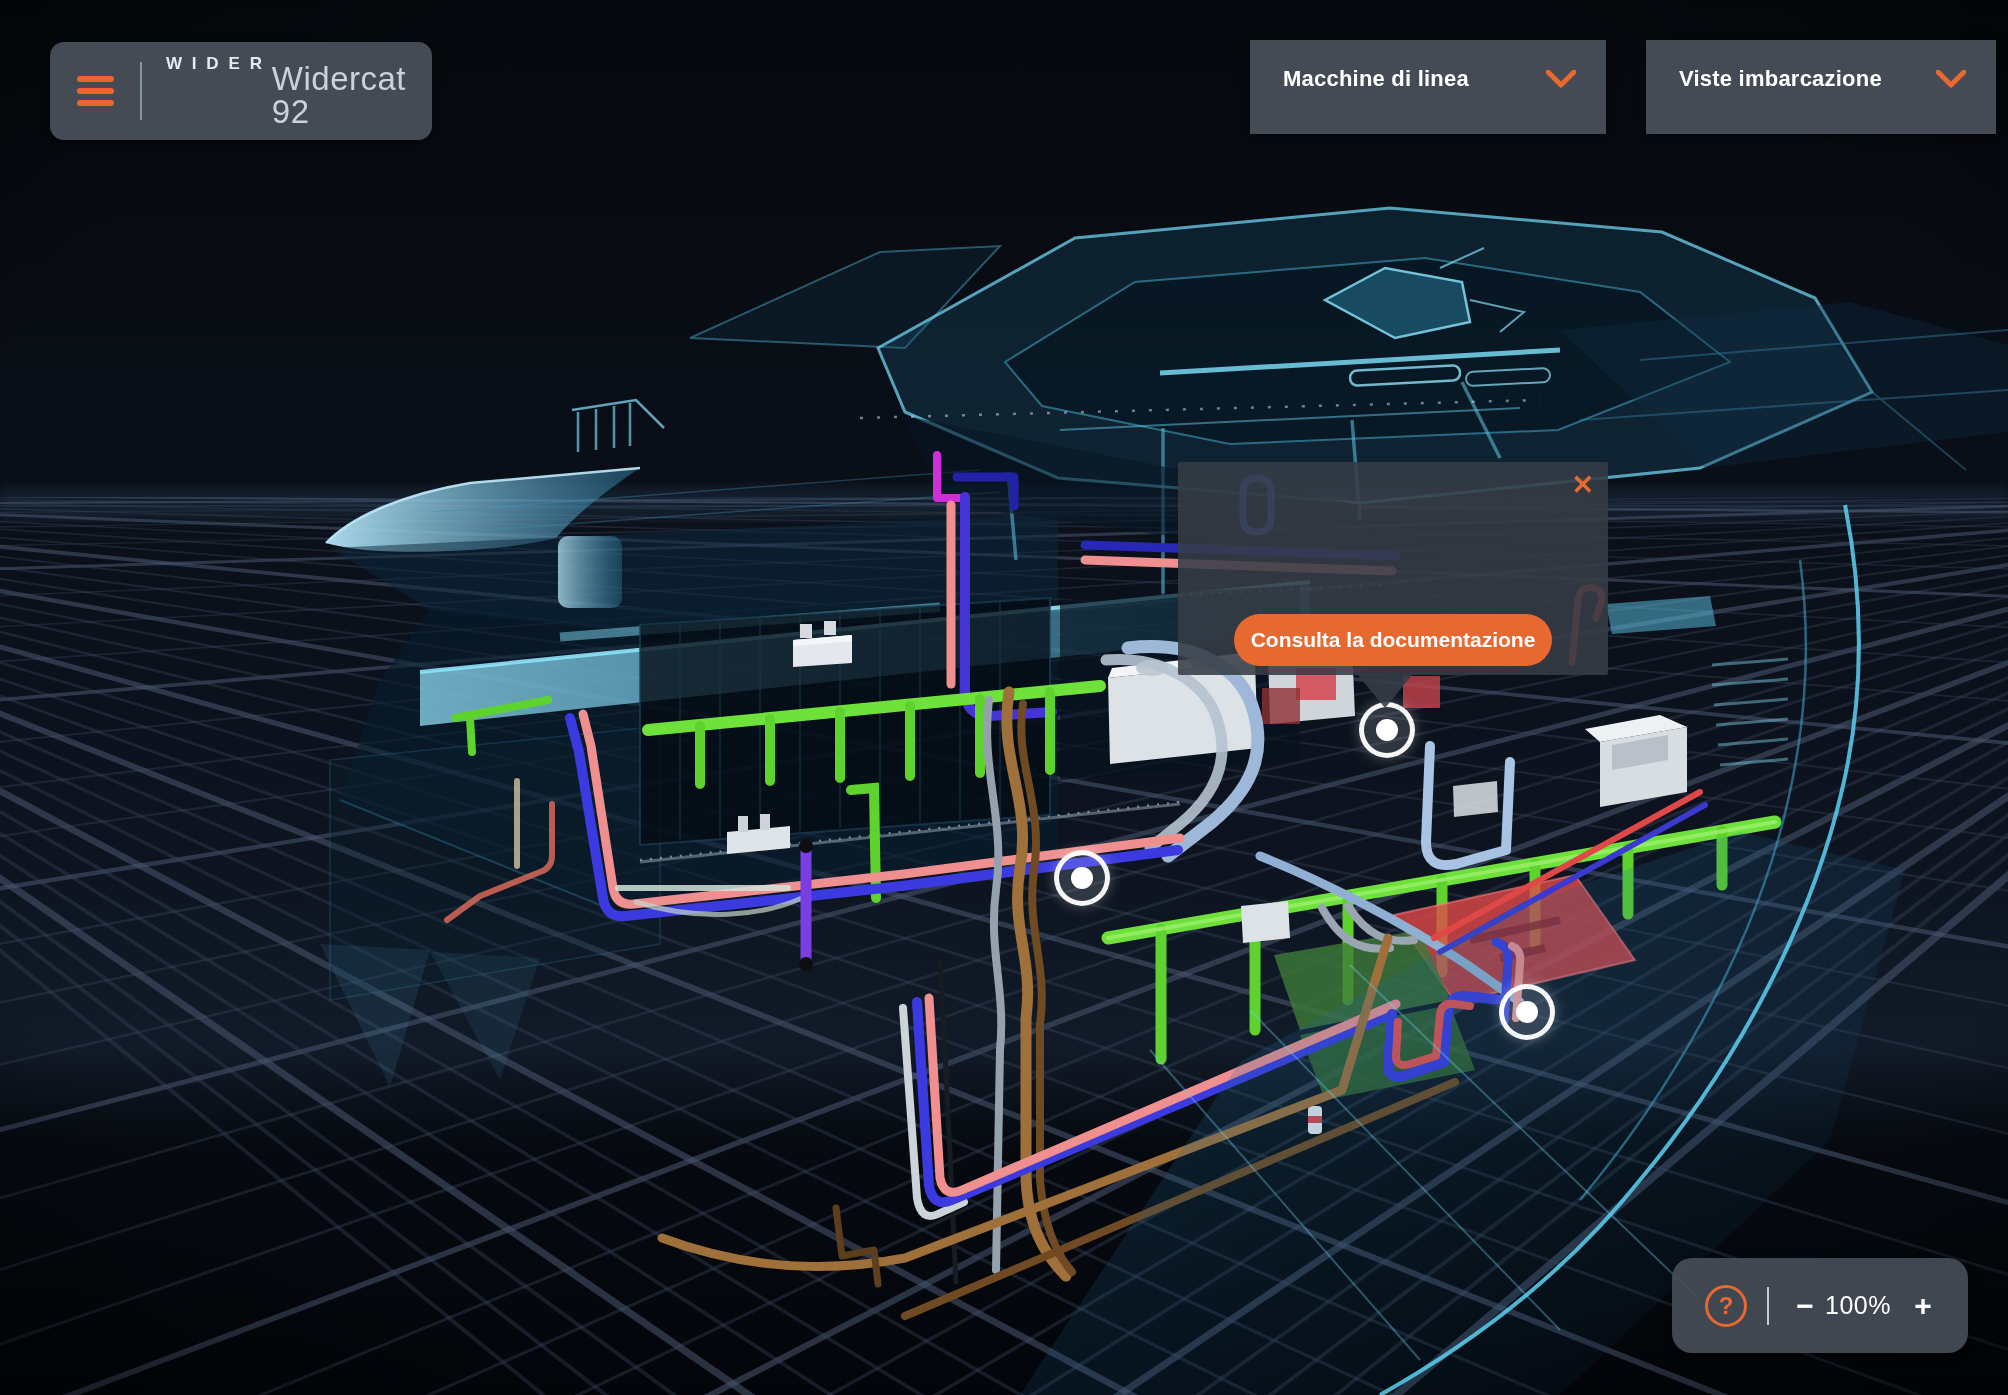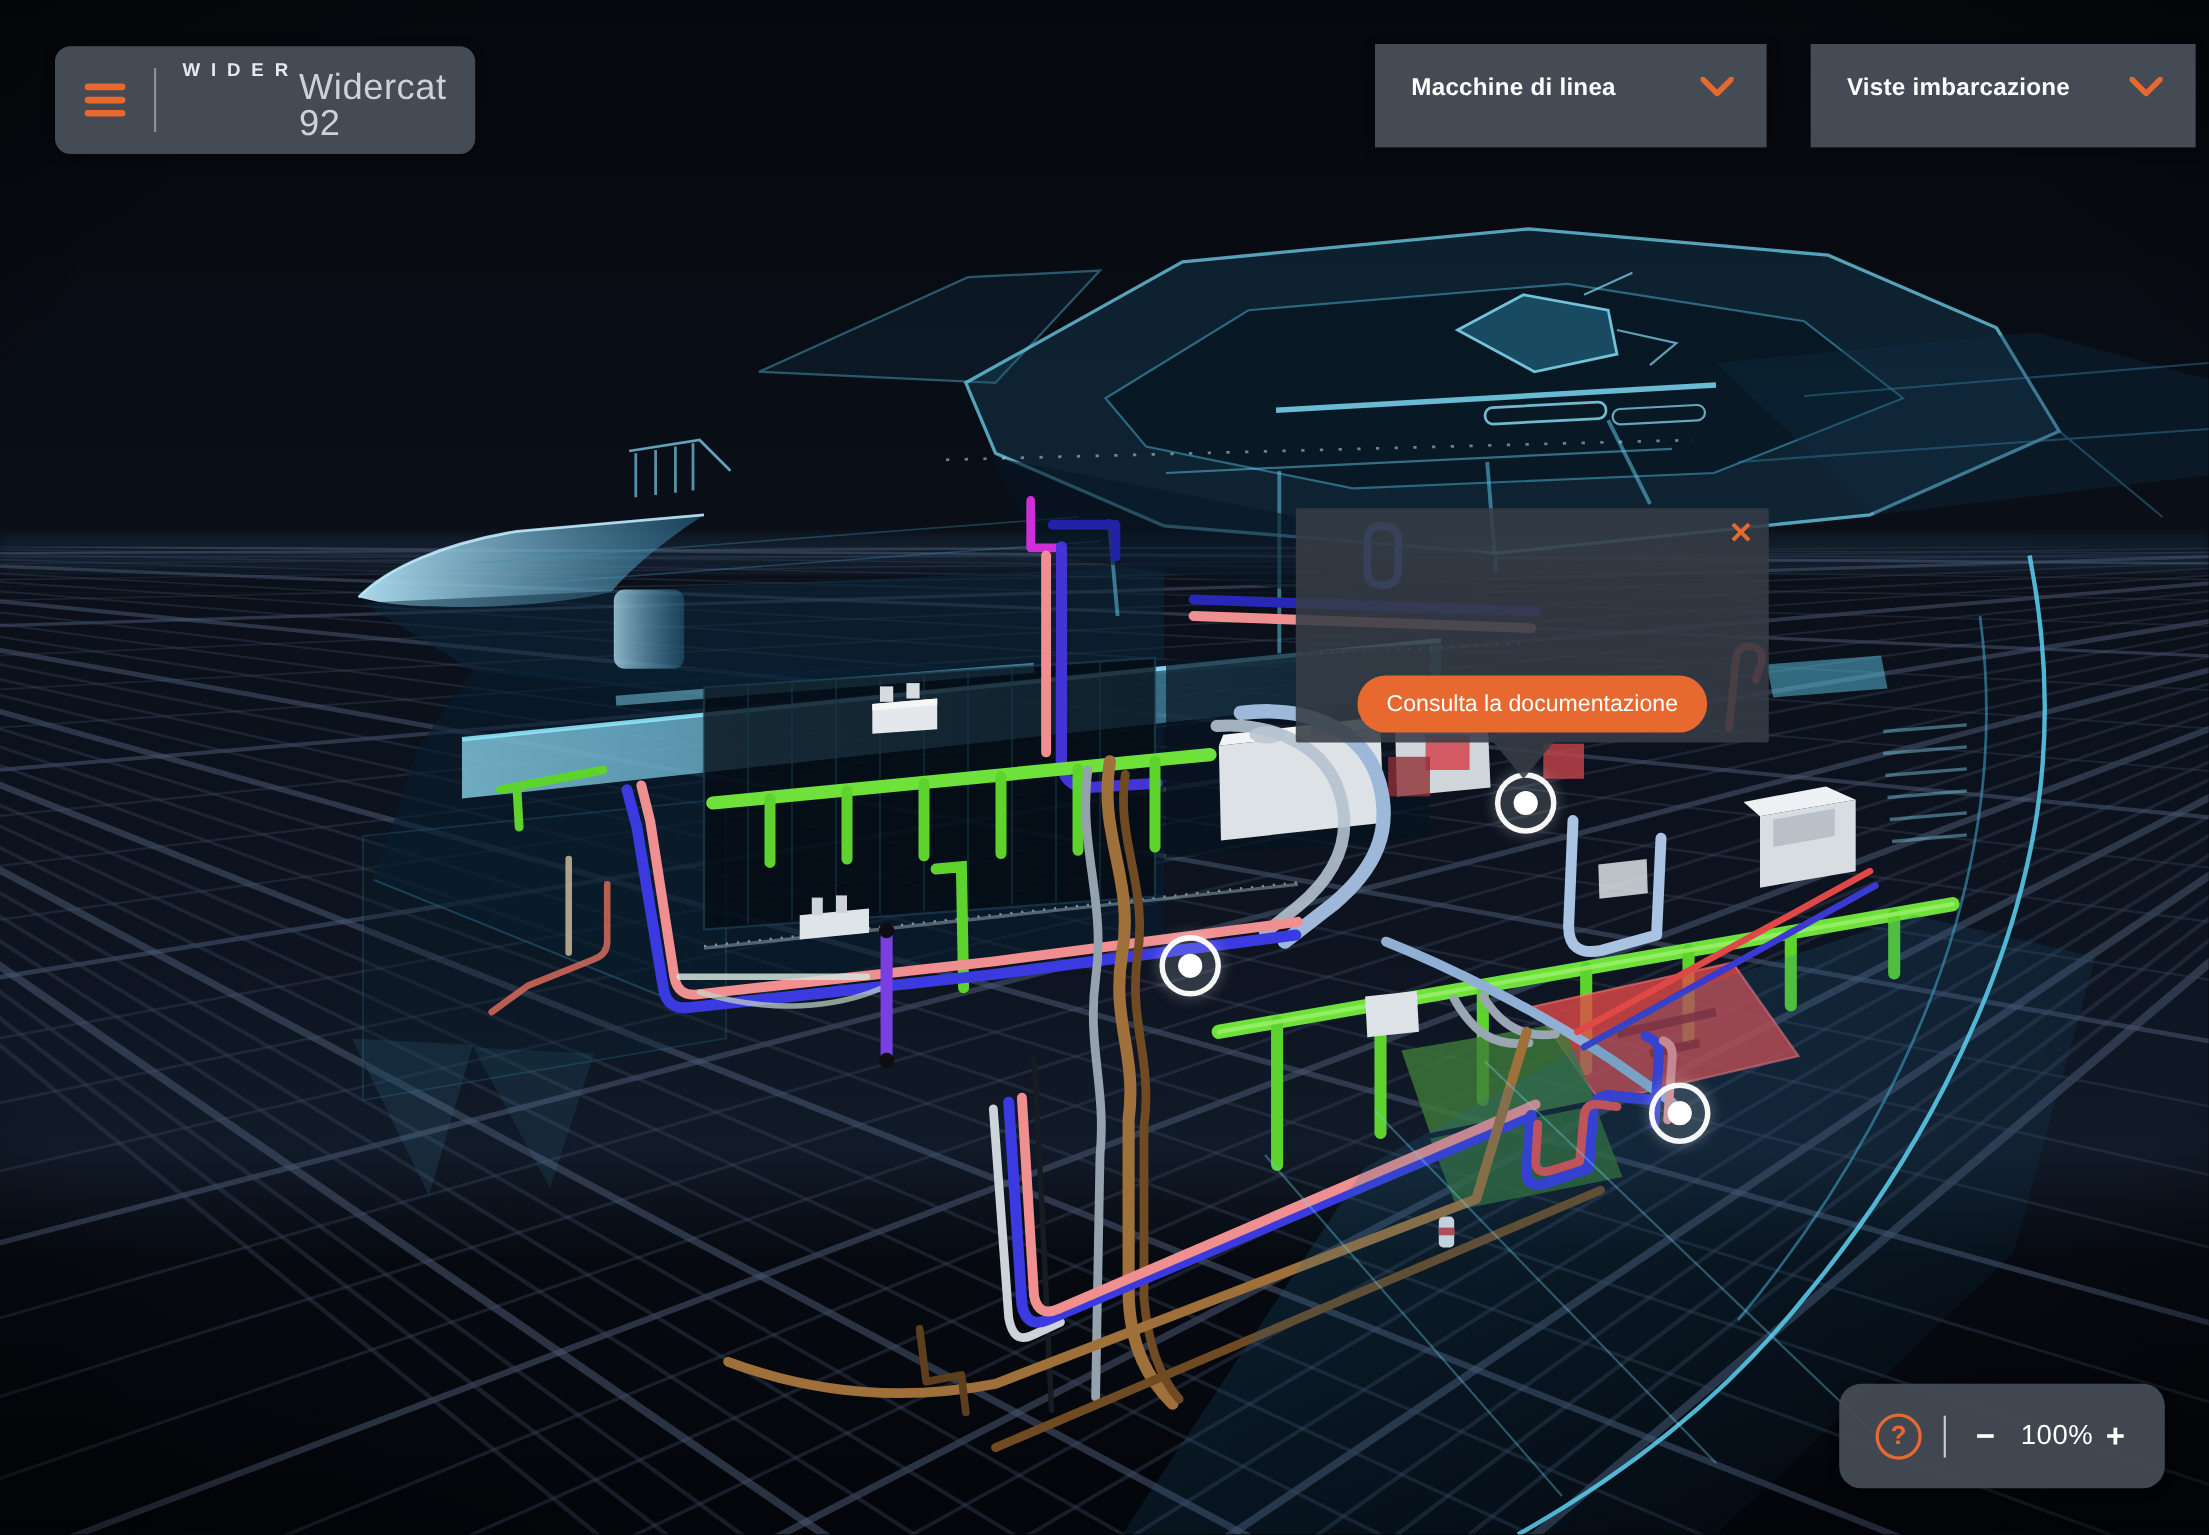--- a/index.html
+++ b/index.html
@@ -36,42 +36,42 @@
 
   
   .popup{position:absolute;left:1178px;top:462px;width:430px;height:213px;
     background:var(--popup-bg);border-radius:2px;}
   .popup-close{position:absolute;top:10px;right:14px;color:var(--accent);
     font-size:27px;font-weight:700;line-height:1;cursor:pointer;}
   .popup-title{margin-top:46px;text-align:center;color:var(--text-light);
     font-size:34px;font-weight:400;letter-spacing:.01em;}
   .popup-btn{position:absolute;left:50%;transform:translateX(-50%);top:152px;
     width:318px;height:52px;border:none;border-radius:26px;background:var(--accent);
-    color:#fff;font-family:"Liberation Sans",sans-serif;font-size:21px;font-weight:400;cursor:pointer;}
+    color:#fff;font-family:"Liberation Sans",sans-serif;font-size:21px;font-weight:700;cursor:pointer;}
   .popup-tail{position:absolute;left:179px;top:212px;width:0;height:0;
     border-left:28px solid transparent;border-right:28px solid transparent;
     border-top:34px solid var(--popup-bg);}
 
   
   .hotspot{position:absolute;width:56px;height:56px;margin:-28px 0 0 -28px;border-radius:50%;
     border:5px solid rgba(255,255,255,.96);background:rgba(230,240,248,.16);
     box-shadow:0 0 14px rgba(255,255,255,.30);cursor:pointer;}
   .hotspot .dot{position:absolute;left:50%;top:50%;width:22px;height:22px;margin:-11px 0 0 -11px;
     border-radius:50%;background:#fff;}
 
   
   .zoombar{position:absolute;left:1672px;top:1258px;width:296px;height:95px;border-radius:20px;
     background:rgba(70,77,87,0.92);display:flex;align-items:center;box-shadow:0 2px 10px rgba(0,0,0,.4);}
   .help-btn{width:42px;height:42px;border-radius:50%;border:3px solid var(--accent);
     color:var(--accent);font-size:24px;font-weight:700;display:flex;align-items:center;
     justify-content:center;margin-left:33px;cursor:pointer;}
   .zoom-divider{width:2px;height:38px;background:rgba(222,226,231,.85);margin-left:20px;}
   .zoom-minus,.zoom-plus{color:#fff;font-size:30px;font-weight:700;cursor:pointer;width:40px;text-align:center;}
   .zoom-minus{margin-left:16px;}
-  .zoom-level{color:#fff;font-size:25px;font-weight:400;width:78px;text-align:right;letter-spacing:.02em;}
+  .zoom-level{color:#fff;font-size:25px;font-weight:400;width:78px;text-align:left;letter-spacing:.02em;}
 </style>
 </head>
 <body>
 
 <div id="stage">
 
   <div>
   <svg id="scene" width="2008" height="1395" viewBox="0 0 2008 1395">
     <defs>
       <linearGradient id="sky" x1="0" y1="0" x2="0" y2="1">

